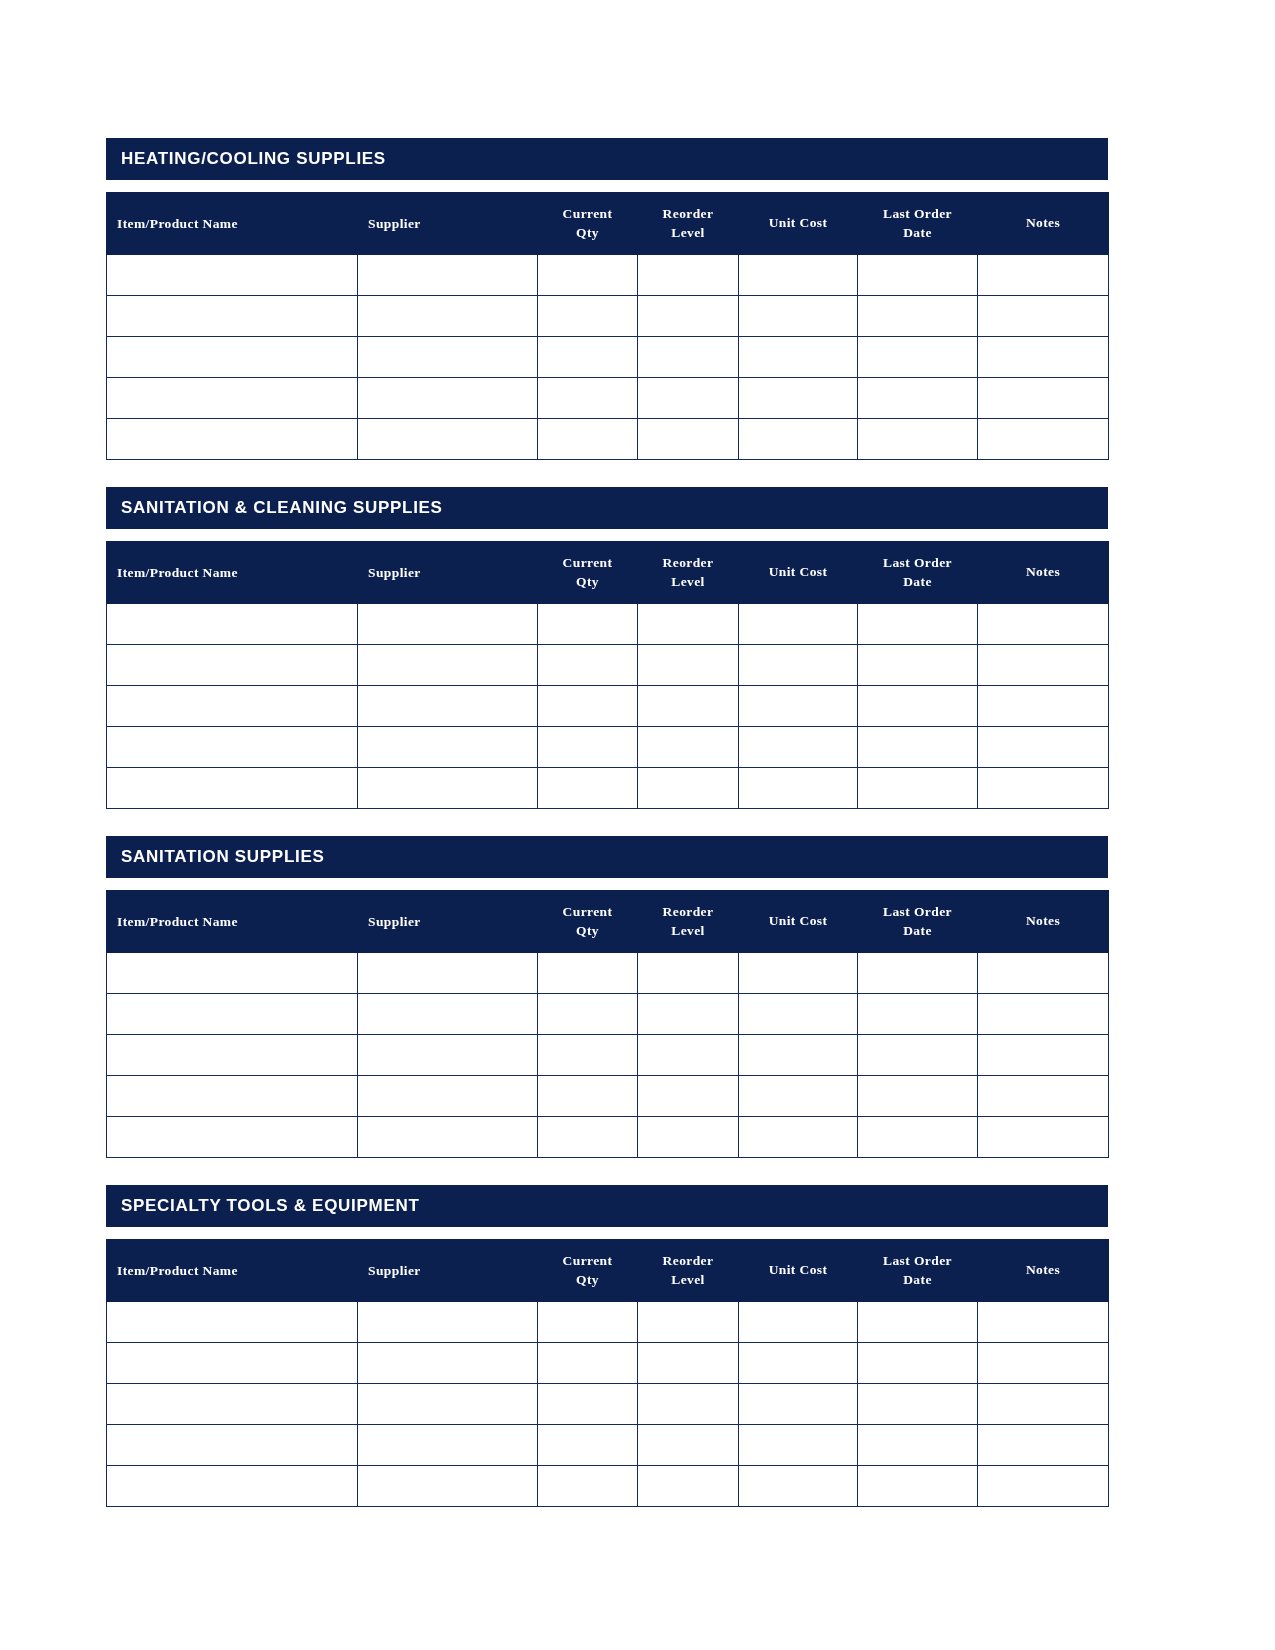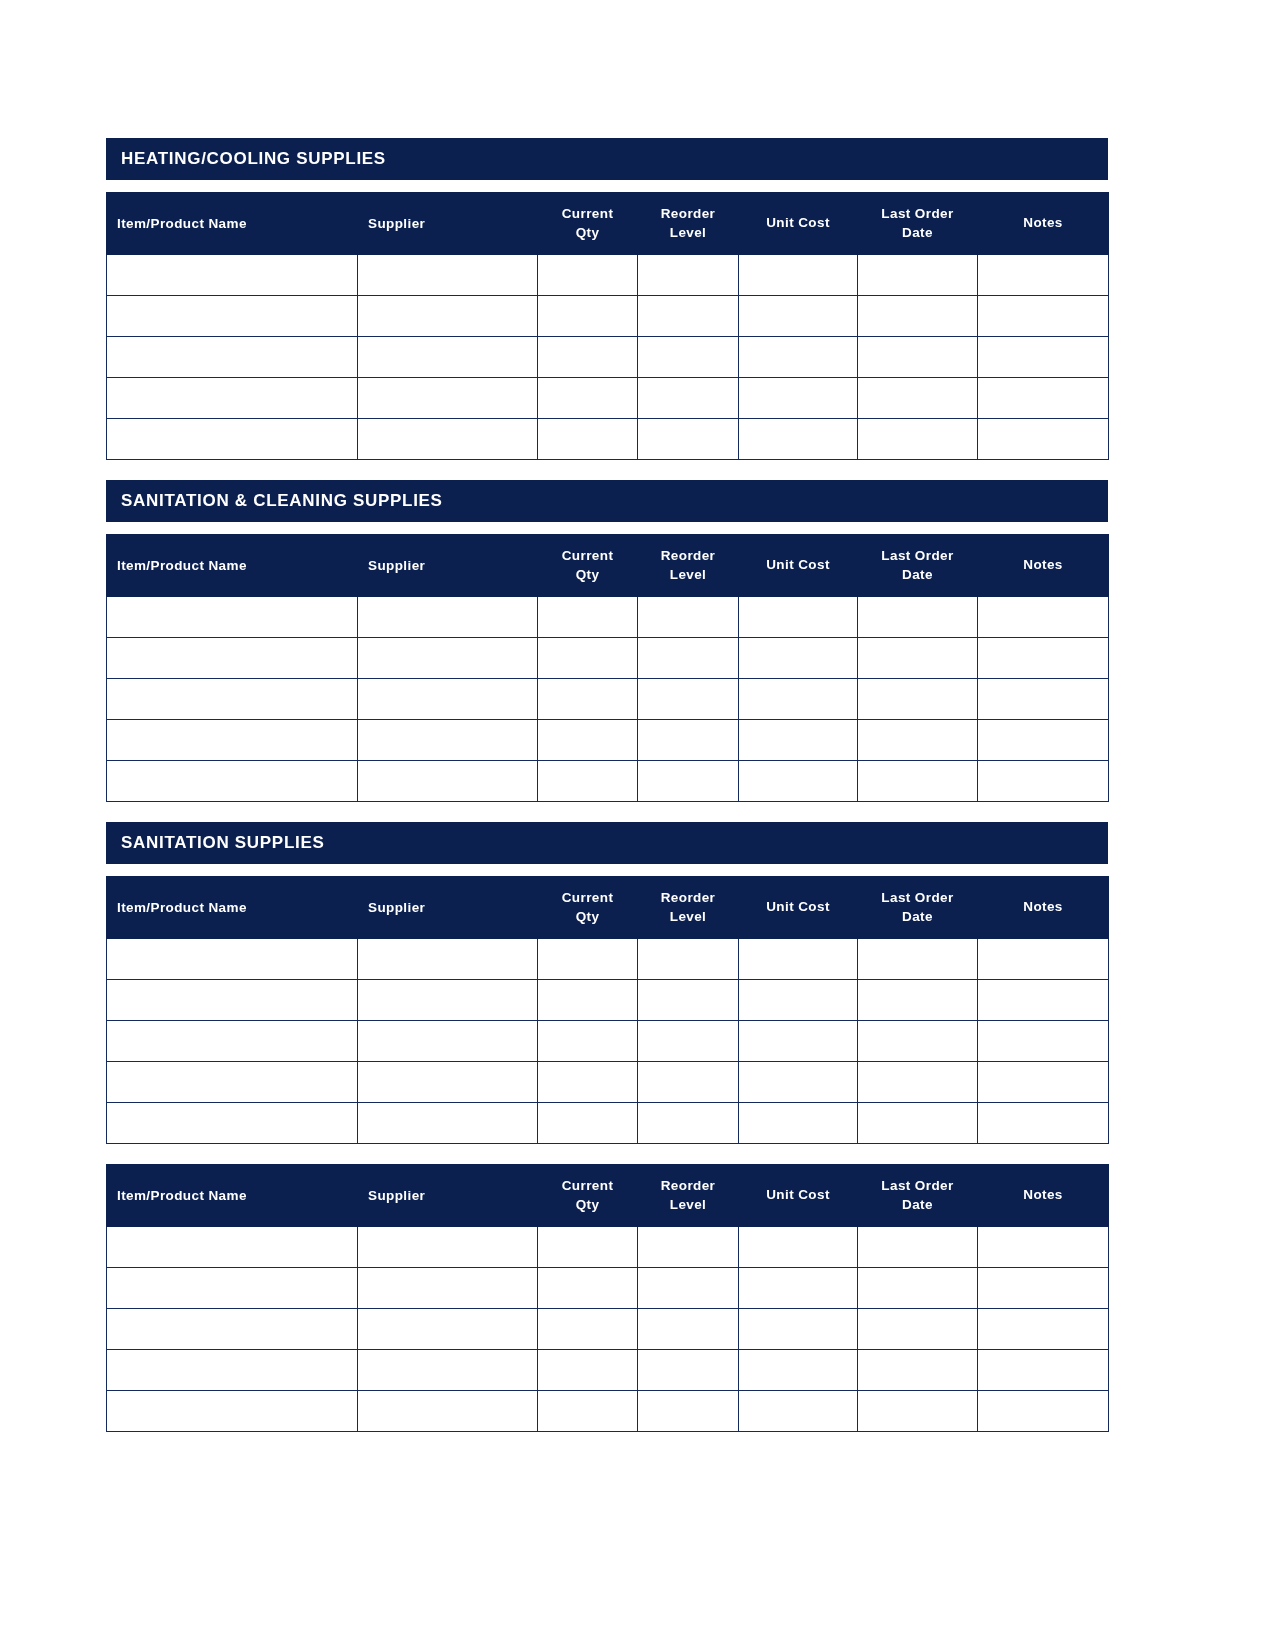--- a/index.html
+++ b/index.html
@@ -18,39 +18,40 @@
     width: 1275px;
     height: 1244px;
     background: #ffffff;
     box-sizing: border-box;
     padding: 138px 167px 0 106px;
   }
   .section {
     margin-bottom: 0;
   }
   .section + .section {
-    margin-top: 20px;
+    margin-top: 27px;
   }
   .section-header {
     background: #0c2050;
     color: #ffffff;
     font-size: 17px;
     font-weight: bold;
     letter-spacing: 0.7px;
     height: 42px;
     line-height: 42px;
     padding-left: 15px;
     box-sizing: border-box;
     width: 1002px;
   }
   table.inv {
     border-collapse: collapse;
     table-layout: fixed;
     width: 1002px;
     margin-top: 12px;
+    font-family: Liberation Serif, serif;
   }
   table.inv col.c0 { width: 251px; }
   table.inv col.c1 { width: 180px; }
   table.inv col.c2 { width: 100px; }
   table.inv col.c3 { width: 101px; }
   table.inv col.c4 { width: 119px; }
   table.inv col.c5 { width: 120px; }
   table.inv col.c6 { width: 131px; }
 
   table.inv thead th {
@@ -327,20 +328,21 @@
               <td></td>
               <td></td>
               <td></td>
               <td></td>
             </tr>
           </tbody>
     </table>
   </div>
 
   <div class="section">
+    <div class="section-header">SPECIALTY TOOLS &amp; EQUIPMENT</div>
     <table class="inv">
       <colgroup>
         <col class="c0">
             <col class="c1">
             <col class="c2">
             <col class="c3">
             <col class="c4">
             <col class="c5">
             <col class="c6">
       </colgroup>

